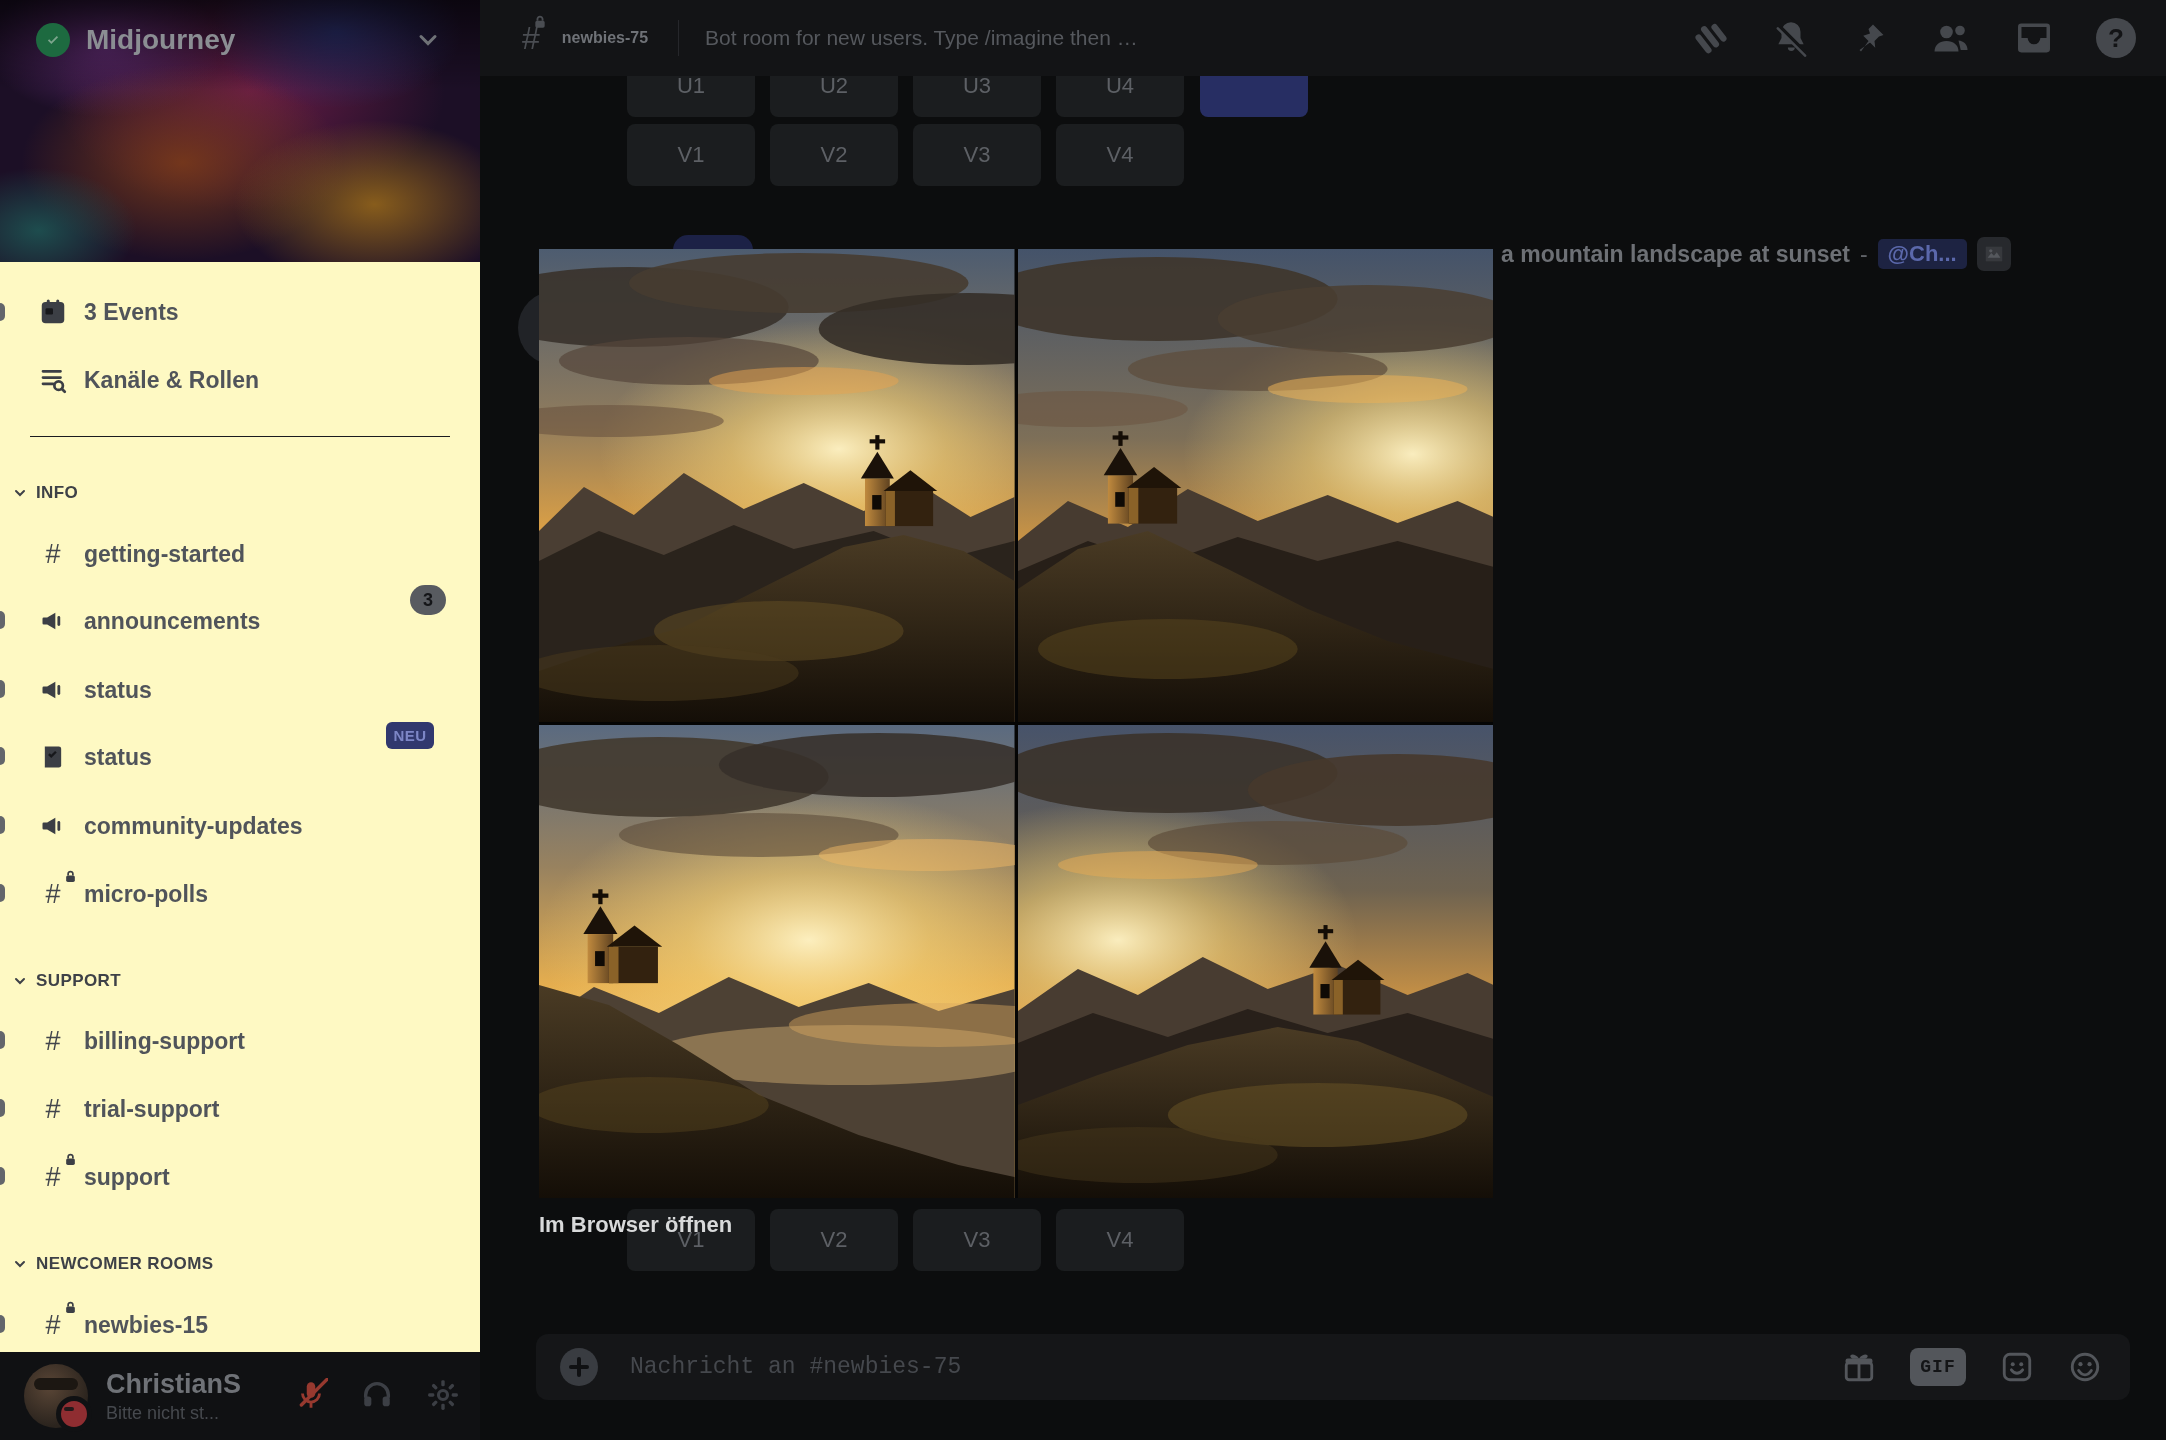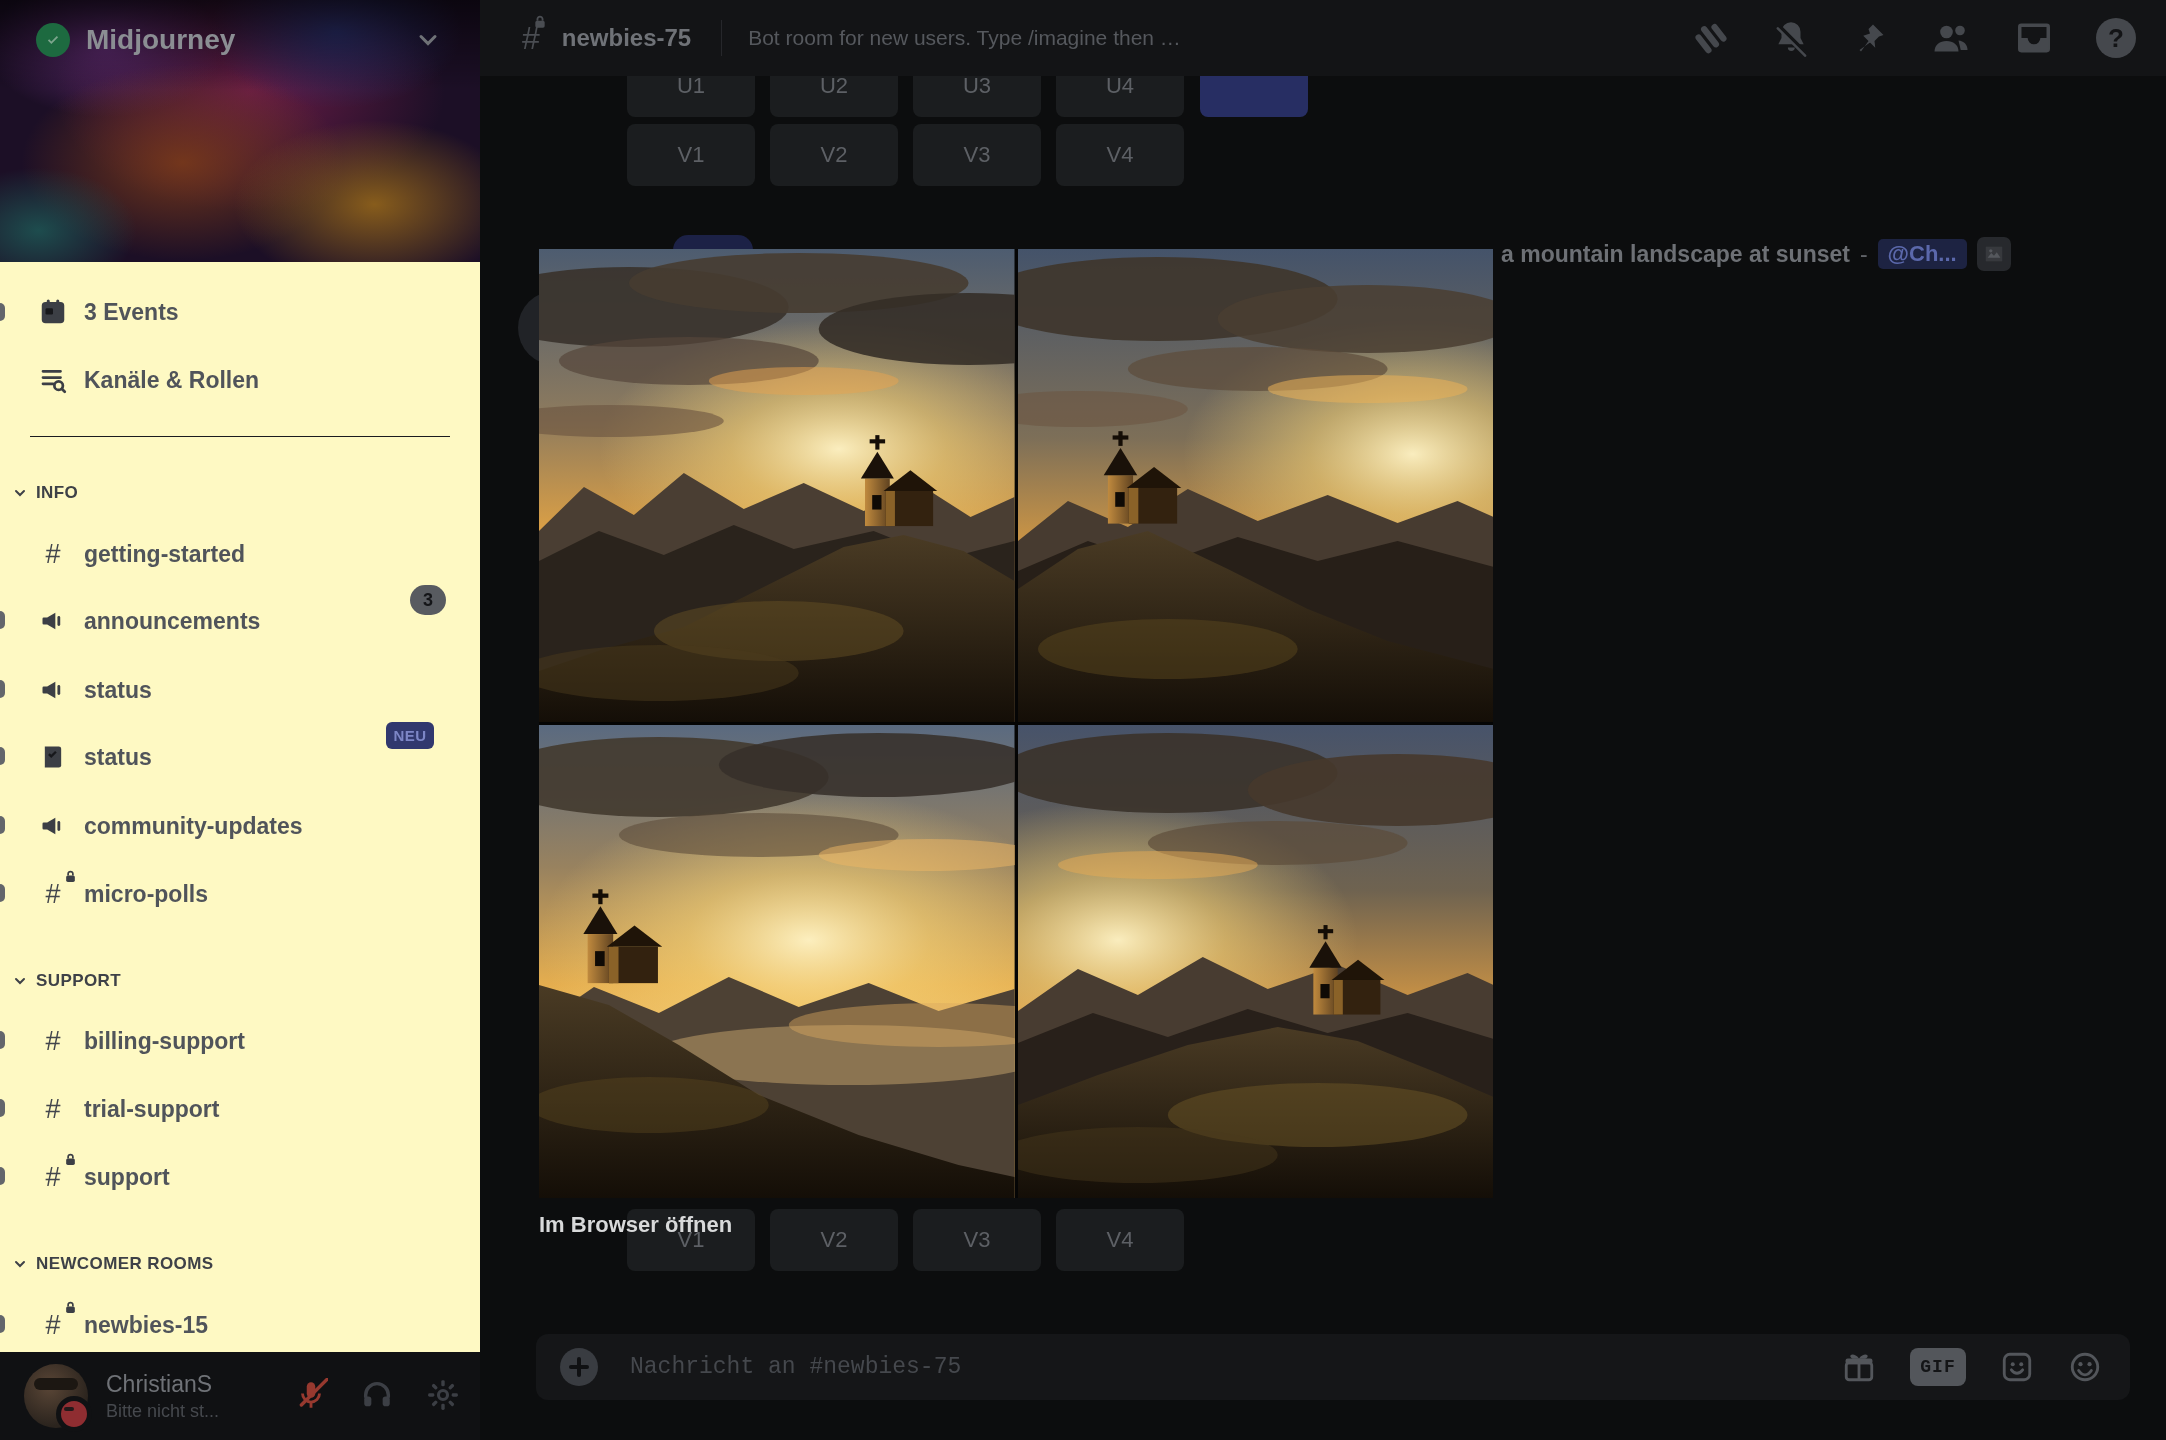--- a/index.html
+++ b/index.html
@@ -46,30 +46,30 @@
   
   .user-panel{position:absolute;left:0;top:1352px;width:480px;height:88px;background:#101113;z-index:14;
     display:flex;align-items:center;}
   .avatar{position:relative;width:64px;height:64px;border-radius:50%;margin-left:24px;flex:0 0 auto;
     background:radial-gradient(circle at 40% 35%,#5a4636,#2b241e 70%);}
   .avatar .hatband{position:absolute;left:10px;top:14px;width:44px;height:12px;border-radius:6px;background:#1c1712;}
   .dnd-badge{position:absolute;right:-4px;bottom:-4px;width:26px;height:26px;border-radius:50%;
     background:#8f2d31;border:5px solid #101113;}
   .dnd-badge::after{content:"";position:absolute;left:3px;top:6px;width:10px;height:4px;border-radius:2px;background:#23191a;}
   .user-texts{margin-left:18px;min-width:0;}
-  .user-name{font-size:23px;font-weight:normal;color:#6f7277;}
+  .user-name{font-size:27px;font-weight:bold;color:#6f7277;}
   .user-status{font-size:18px;color:#46494e;margin-top:3px;}
   .user-actions{position:absolute;right:18px;top:24px;display:flex;gap:28px;align-items:center;}
   .ua-btn{width:38px;height:38px;display:flex;align-items:center;justify-content:center;}
 
   
   .topbar{position:absolute;left:480px;top:0;width:1686px;height:76px;background:#131416;z-index:15;
     display:flex;align-items:center;}
   .tb-hash{position:relative;margin-left:42px;}
-  .tb-channel{margin-left:22px;font-size:24px;font-weight:bold;color:#6f7277;}
+  .tb-channel{margin-left:22px;font-size:16px;font-weight:bold;color:#6f7277;}
   .tb-divider{width:1px;height:36px;background:#26272b;margin:0 26px 0 30px;}
   .tb-topic{font-size:21px;color:#55585d;width:558px;white-space:nowrap;overflow:hidden;}
   .tb-icons{position:absolute;right:0;top:0;height:76px;display:flex;align-items:center;gap:42px;padding-right:30px;}
   .search-pill{width:288px;height:52px;border-radius:9px;background:#08090a;display:flex;align-items:center;position:relative;}
   .search-pill input{background:transparent;border:0;outline:0;color:#54575c;font-size:21px;margin-left:20px;width:210px;
     font-family:"Liberation Sans",sans-serif;}
   .search-pill input::placeholder{color:#4a4d52;}
   .search-mag{position:absolute;right:14px;top:12px;}
   .help-circle{width:40px;height:40px;border-radius:50%;background:#45484d;color:#131416;font-weight:bold;font-size:26px;
     display:flex;align-items:center;justify-content:center;}

